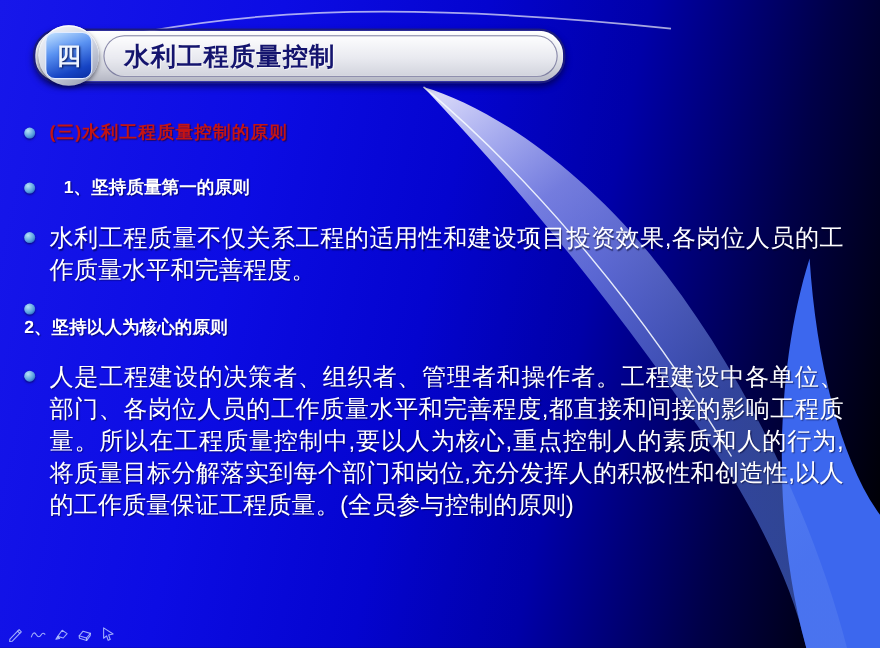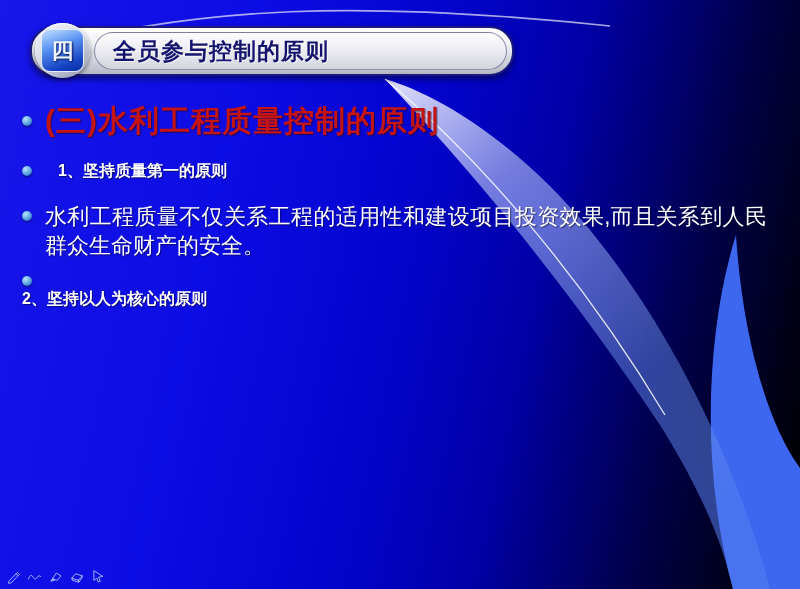--- a/index.html
+++ b/index.html
@@ -44,21 +44,21 @@
   .content{position:absolute;left:22px;top:106px;width:748px;z-index:2;}
   .row{display:flex;align-items:flex-start;}
   .dot{
     flex:none;width:10px;height:10px;border-radius:50%;margin-right:13px;
     background:radial-gradient(circle at 35% 30%,#b8e4f8,#58a0e0 55%,#2a6ab8 82%,#1e55a0);
     box-shadow:0 1px 2px rgba(0,0,40,.6);
   }
   .row-heading{margin-bottom:22px;}
   .row-heading .dot{margin-top:10px;}
   .row-heading .txt{
-    font-size:30px;line-height:30px;font-weight:bold;color:#c41414;
+    font-size:16px;line-height:30px;font-weight:bold;color:#c41414;
     letter-spacing:1px;text-shadow:1px 1px 1px rgba(40,0,0,.55);
   }
   .row-sub{margin-bottom:18px;}
   .row-sub .dot{margin-top:8px;}
   .row-sub .txt{
     font-size:16px;line-height:26px;font-weight:bold;color:#ffffff;
     text-shadow:1px 1px 1px rgba(0,0,40,.55);
   }
   .row-sub .txt.indent{padding-left:13px;}
   .row-sub2{margin-bottom:16px;flex-direction:column;}
@@ -92,49 +92,53 @@
 
     <path d="M385,79 C480,180 570,290 662,428 C700,490 722,540 733,589 L770,589 C742,480 680,340 590,230 C520,145 440,95 385,79 Z" fill="url(#beamGrad)"></path>
 
     <path d="M385,79 C470,150 575,265 665,415" stroke="rgba(245,250,255,0.9)" stroke-width="1.3" fill="none"></path>
 
     <path d="M35,50 C200,6 360,0 610,26" stroke="rgba(255,255,255,0.65)" stroke-width="1.6" fill="none"></path>
   </svg>
 
   <div class="banner">
     <div class="banner-inner">
-      <div class="banner-title">全员参与控制的原则</div>
+      <div class="banner-title">水利工程质量控制</div>
     </div>
     <div class="badge">
       <div class="badge-core">四</div>
     </div>
   </div>
 
   <div class="content">
 
     <div class="row row-heading">
       <span class="dot"></span>
       <span class="txt">(三)水利工程质量控制的原则</span>
     </div>
 
     <div class="row row-sub">
       <span class="dot"></span>
       <span class="txt indent">1、坚持质量第一的原则</span>
     </div>
 
     <div class="row row-para">
       <span class="dot"></span>
-      <span class="txt">水利工程质量不仅关系工程的适用性和建设项目投资效果,而且关系到人民群众生命财产的安全。</span>
+      <span class="txt">水利工程质量不仅关系工程的适用性和建设项目投资效果,各岗位人员的工作质量水平和完善程度。</span>
     </div>
 
     <div class="row row-sub row-sub2">
       <span class="dot"></span>
       <span class="txt">2、坚持以人为核心的原则</span>
     </div>
 
+    <div class="row row-para">
+      <span class="dot"></span>
+      <span class="txt">人是工程建设的决策者、组织者、管理者和操作者。工程建设中各单位、部门、各岗位人员的工作质量水平和完善程度,都直接和间接的影响工程质量。所以在工程质量控制中,要以人为核心,重点控制人的素质和人的行为,将质量目标分解落实到每个部门和岗位,充分发挥人的积极性和创造性,以人的工作质量保证工程质量。(全员参与控制的原则)</span>
+    </div>
 
   </div>
 
   <div class="anno-toolbar">
     <div class="anno-btn">
       <svg viewBox="0 0 16 16">
         <path d="M3 13 L10 5.8 L12 7.8 L5 15 L2.8 15.2 Z"></path>
         <path d="M10 5.8 L11.4 4.4 L13.4 6.4 L12 7.8"></path>
       </svg>
     </div>

